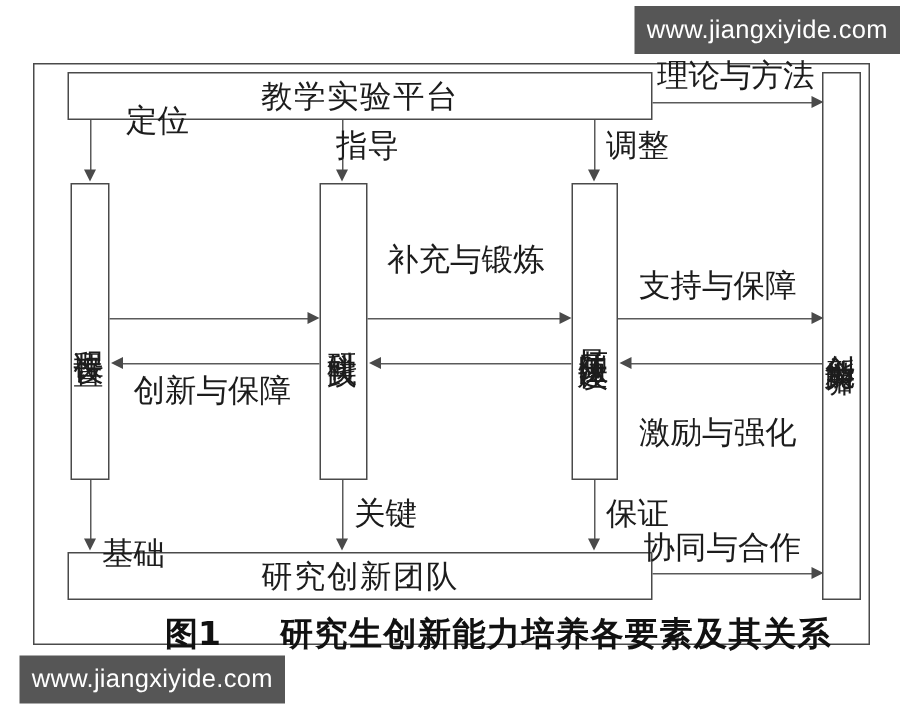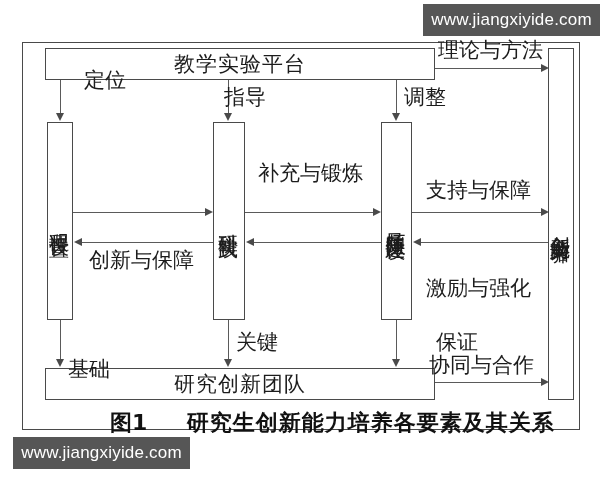--- a/index.html
+++ b/index.html
@@ -186,21 +186,21 @@
   <div class="vline" style="left:60px; top:320px; height:40px;"></div>
   <div class="arrow arrow-down" style="left:55.5px; top:359px;"></div>
   <div class="label label-22" style="left:68px; top:320px;margin-top:39px;">基础</div>
 
   <div class="vline" style="left:228px; top:320px; height:40px;"></div>
   <div class="arrow arrow-down" style="left:223.5px; top:359px;"></div>
   <div class="label label-22" style="left:236px; top:332px;">关键</div>
 
   <div class="vline" style="left:396px; top:320px; height:40px;"></div>
   <div class="arrow arrow-down" style="left:391.5px; top:359px;"></div>
-  <div class="label label-22" style="left:404px; top:332px;margin-left:32px;">保证</div>
+  <div class="label label-22" style="left:404px; top:332px;">保证</div>
 
   <div class="hline" style="left:435px; top:382px; width:108px;"></div>
   <div class="arrow arrow-right" style="left:541px; top:377.5px;"></div>
   <div class="label label-22" style="left:429px; top:355px;text-align:right;">协同与合作</div>
 
   <div class="caption" style="left:110px; top:408px;">
     <span class="num">图1</span>
     <span style="display:inline-block; width:22px;"></span>
     <span>研究生创新能力培养各要素及其关系</span>
   </div>

